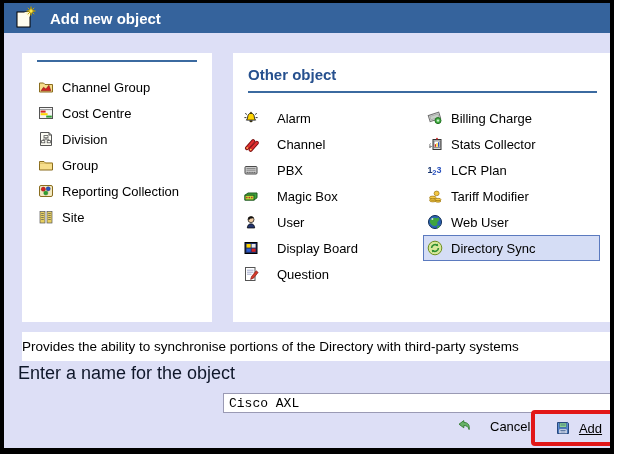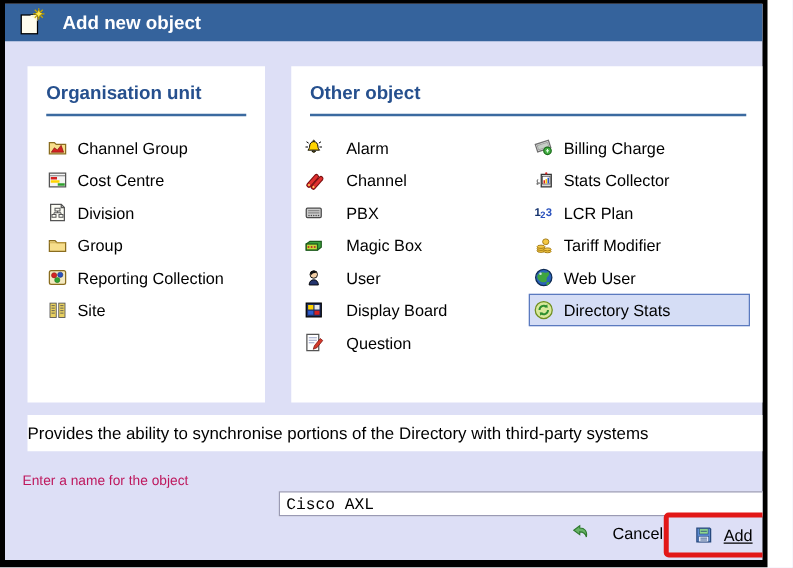--- a/index.html
+++ b/index.html
@@ -32,21 +32,21 @@
   .col-0 .obj-item{padding-left:10px;gap:18px;}
   .col-1 .obj-item{padding-left:4px;}
   .col-1 .obj-item.selected{
     width:177px;background:#D5DDF5;border:1px solid #5B7ABF;padding-left:3px;
   }
   .description{
     position:absolute;left:18px;top:329px;width:590px;height:29px;background:#FFFFFF;
     display:flex;align-items:center;box-sizing:border-box;
     font-size:13.5px;color:#000;
   }
-  .name-label{position:absolute;left:14px;top:376px;font-size:11px;color:#be185d;}
+  .name-label{position:absolute;left:14px;top:360px;font-size:18px;color:#0f172a;}
   .name-input{
     position:absolute;left:219px;top:390px;width:389px;height:20px;box-sizing:border-box;
     border:1px solid #9A9AB4;background:#FFFFFF;padding:1px 5px;
     font-family:"Liberation Mono","DejaVu Sans Mono",monospace;font-size:13px;color:#000000;outline:none;
   }
   .cancel-btn{
     position:absolute;left:452px;top:415px;display:flex;align-items:center;gap:18px;
     font-size:13px;color:#000;cursor:pointer;
   }
   .annotation-box{
@@ -74,21 +74,20 @@
           <g stroke="#C9A800" stroke-width="1">
               <path d="M18 0.5v9M13.5 5h9M14.8 1.8l6.4 6.4M21.2 1.8l-6.4 6.4"></path>
             </g>
           <path d="M18 1.4l1.1 2.5 2.5 1.1-2.5 1.1L18 8.6l-1.1-2.5L14.4 5l2.5-1.1z" fill="#FFE94A" stroke="#8A7400" stroke-width="0.5"></path>
         </svg>
       </span>
       <span class="title-text">Add new object</span>
     </div>
 
     <div class="panel panel-org">
-      <div class="panel-title">Organisation unit</div>
       <div class="panel-rule"></div>
       <div class="obj-list" id="org-list">
           <div class="obj-item">
             <span class="obj-icon">
               <svg width="16" height="16" viewBox="0 0 16 16">
                 <path d="M1.5 4h4l1.5 1.5h7.5V13H1.5z" fill="#F7DE8B" stroke="#8A6D1F"></path>
                 <path d="M3 11.8l2.5-3.6 2.4 1.8 3-3.8 2 5.6z" fill="#D42222" stroke="#7A1010" stroke-width="0.5"></path>
               </svg>
             </span>
             <span class="obj-label">Channel Group</span>
@@ -321,21 +320,21 @@
             <div class="obj-item selected">
               <span class="obj-icon">
                 <svg width="16" height="16" viewBox="0 0 16 16">
                   <circle cx="8" cy="8" r="6.8" fill="#D8E89A" stroke="#6E8E1E"></circle>
                   <path d="M4.6 8a3.4 3.4 0 015.6-2.6" fill="none" stroke="#2F8F2F" stroke-width="1.6"></path>
                   <path d="M10.8 3.4l.4 2.8-2.8-.4z" fill="#2F8F2F"></path>
                   <path d="M11.4 8a3.4 3.4 0 01-5.6 2.6" fill="none" stroke="#2F8F2F" stroke-width="1.6"></path>
                   <path d="M5.2 12.6l-.4-2.8 2.8.4z" fill="#2F8F2F"></path>
                 </svg>
               </span>
-              <span class="obj-label">Directory Stats</span>
+              <span class="obj-label">Directory Sync</span>
             </div>
           </div>
       </div>
     </div>
 
     <div class="description">Provides the ability to synchronise portions of the Directory with third-party systems</div>
 
     <label class="name-label">Enter a name for the object</label>
     <input class="name-input" type="text" value="Cisco AXL" style="">
 

